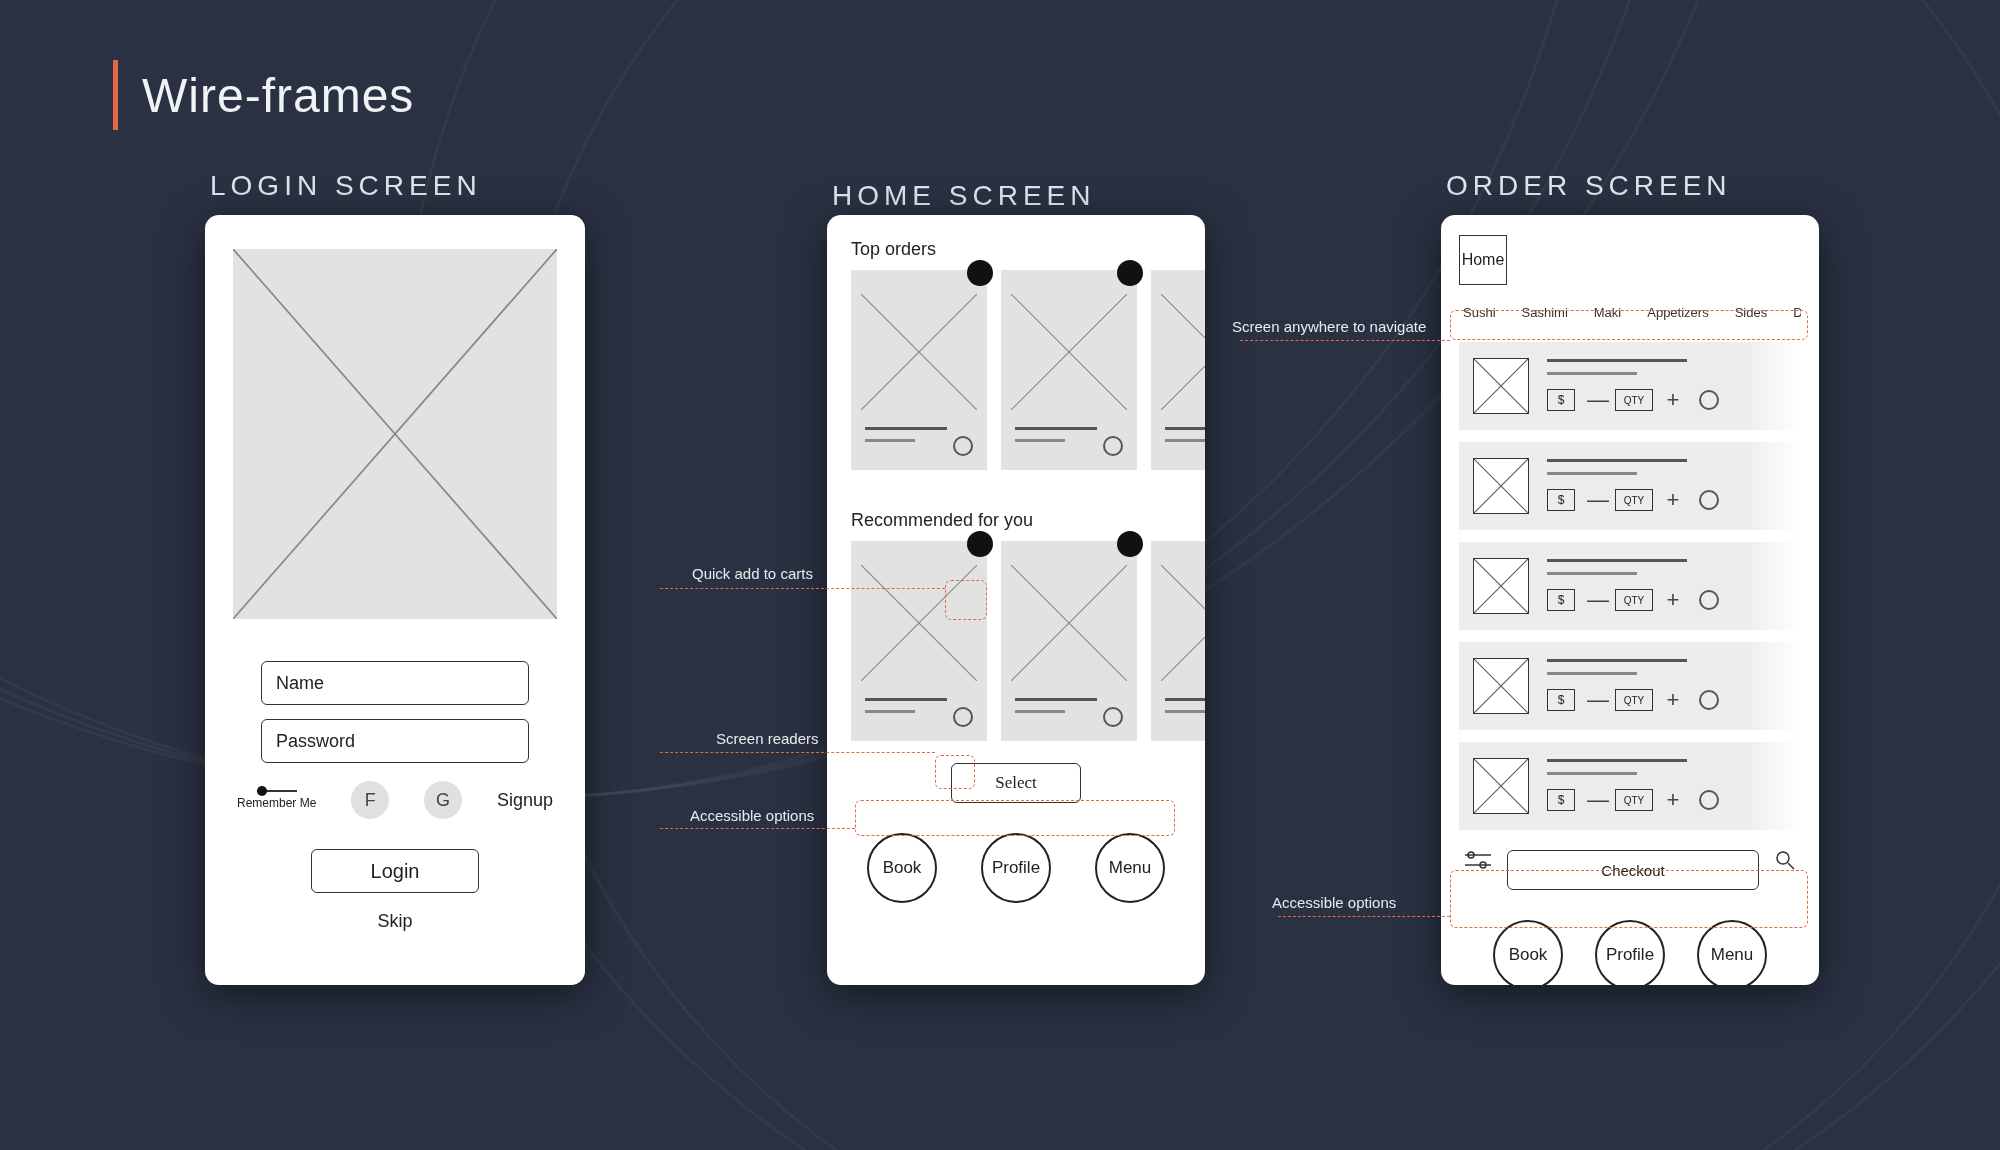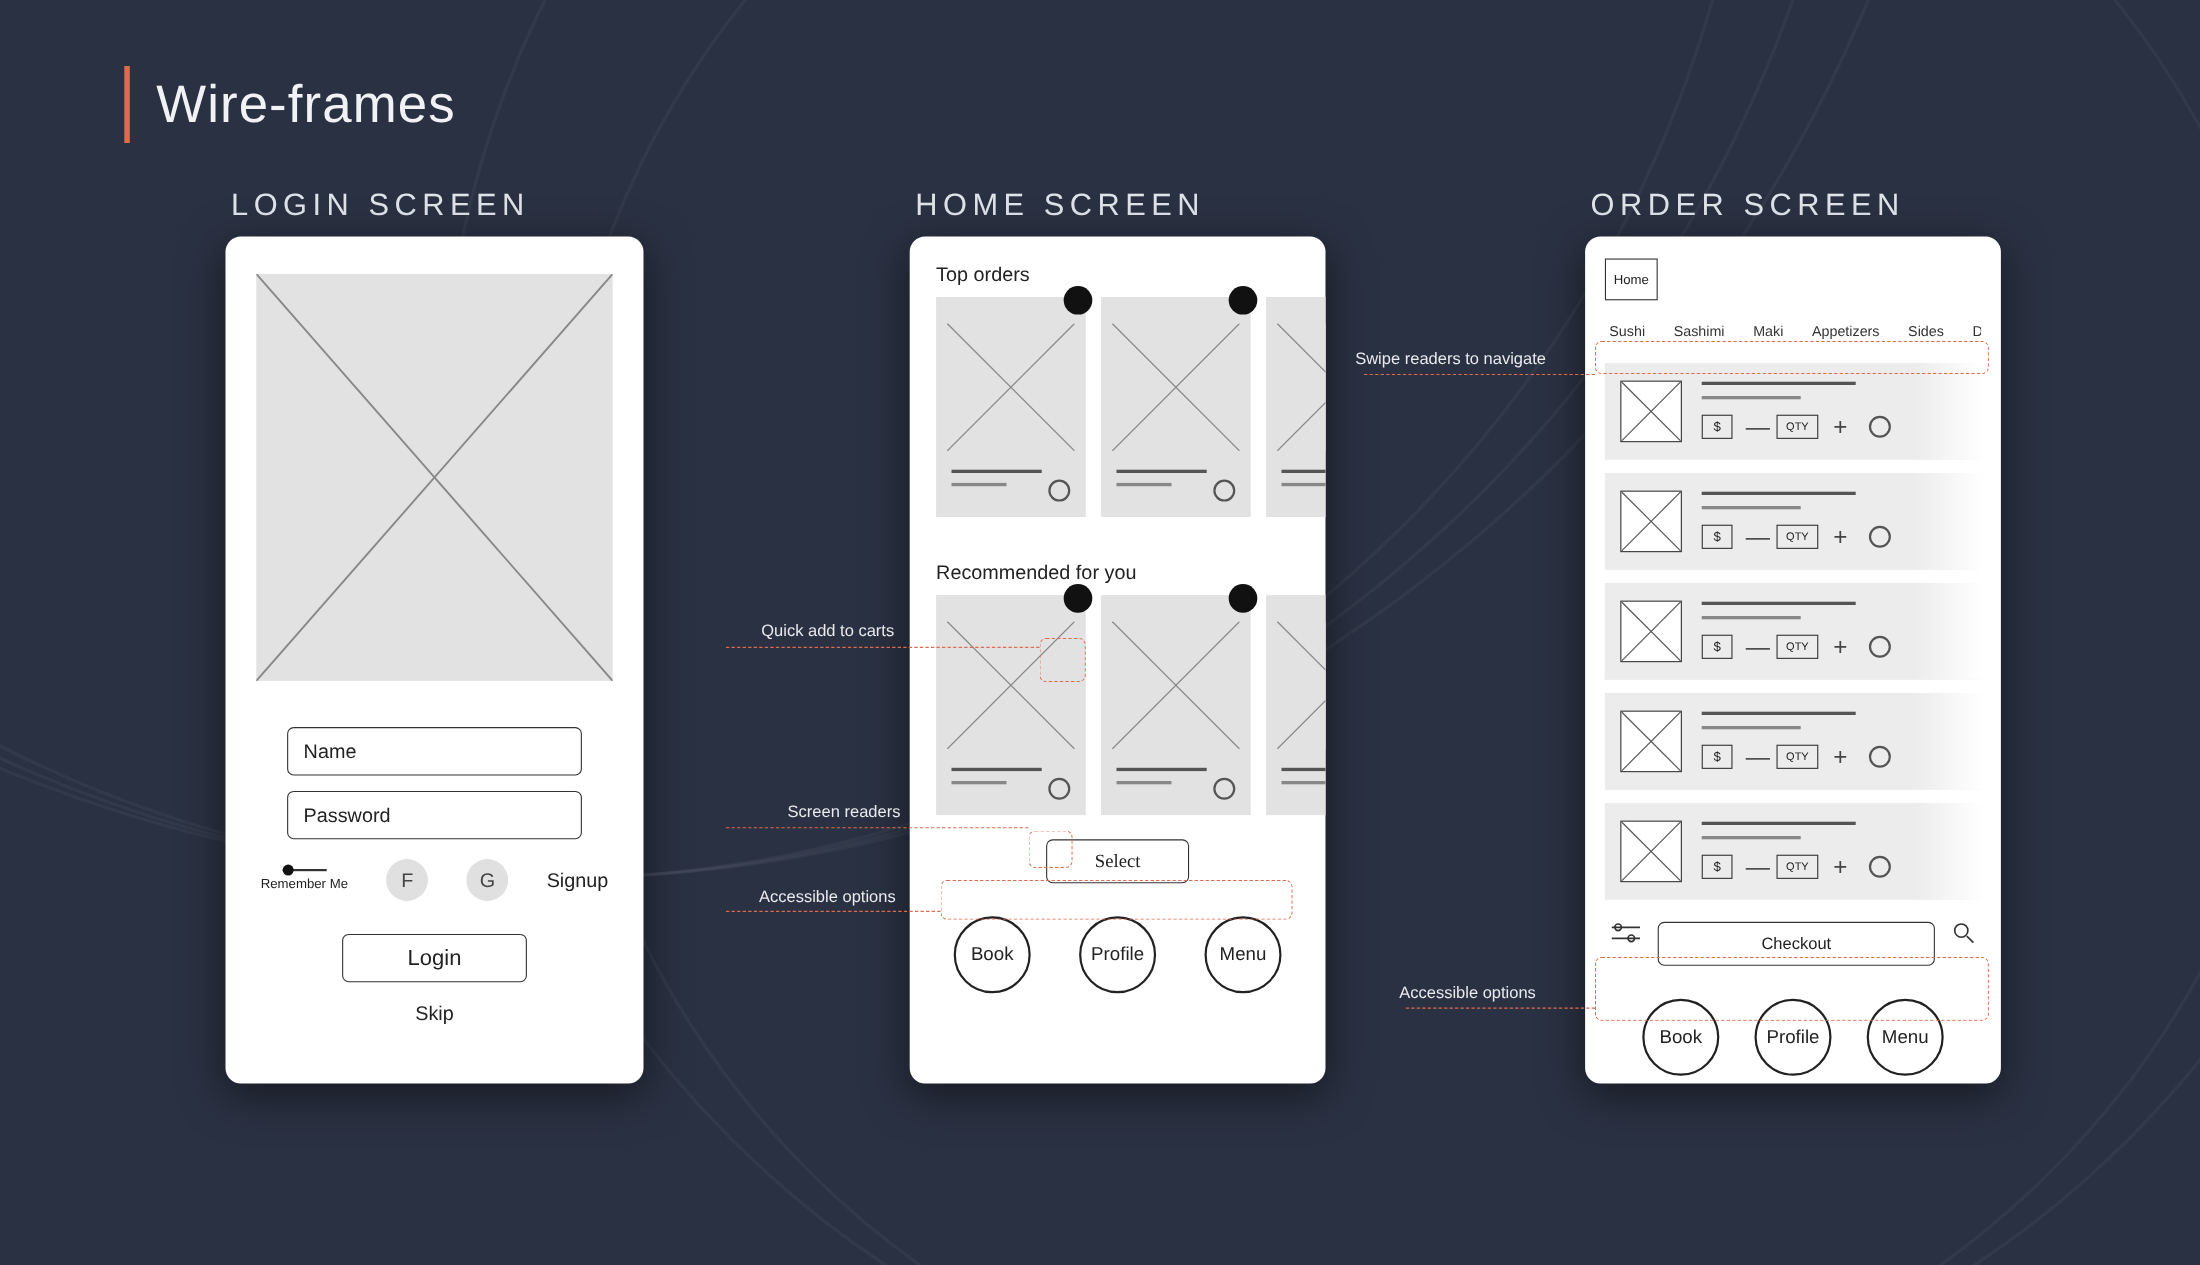--- a/index.html
+++ b/index.html
@@ -81,21 +81,21 @@
   .card-l1 { position: absolute; left: 14px; bottom: 40px; width: 82px; height: 3px; background: #555; }
   .card-l2 { position: absolute; left: 14px; bottom: 28px; width: 50px; height: 3px; background: #888; }
   .card-circle { position: absolute; right: 14px; bottom: 14px; width: 20px; height: 20px; border: 2px solid #555; border-radius: 50%; }
   .opt-row { display: flex; justify-content: space-between; padding: 18px 30px 0; font-size: 16px; }
   .select-btn { width: 130px; height: 40px; border: 1.5px solid #333; border-radius: 6px; display: flex; align-items: center; justify-content: center; font-size: 17px; margin: 22px auto 0; font-family: Liberation Serif, serif; }
   .nav-bar { display: flex; justify-content: space-around; padding: 16px 18px; margin-top: 14px; }
   .nav-btn { width: 70px; height: 70px; border: 2px solid #222; border-radius: 50%; display: flex; align-items: center; justify-content: center; font-size: 17px; }
 
   
   .order-phone { left: 1441px; top: 215px; width: 378px; height: 770px; padding: 20px 18px 0; overflow: hidden; }
-  .home-chip { width: 48px; height: 38px; border: 1.5px solid #333; display: flex; align-items: center; justify-content: center; font-size: 12px; margin-bottom: 20px; }
+  .home-chip { width: 48px; height: 50px; border: 1.5px solid #333; display: flex; align-items: center; justify-content: center; font-size: 16px; margin-bottom: 20px; }
   .cat-row { display: flex; gap: 26px; font-size: 13px; color: #333; padding: 0 4px 10px; white-space: nowrap; overflow: hidden; }
   .item-row { background: #ececec; height: 88px; margin-top: 12px; display: flex; align-items: center; padding: 10px 14px; gap: 18px; position: relative; }
   .item-row::after { content: ""; position: absolute; right: 0; top: 0; bottom: 0; width: 60px; background: linear-gradient(to right, rgba(236,236,236,0), #fff); }
   .item-thumb { width: 56px; height: 56px; border: 1.5px solid #333; position: relative; background: #fff; flex: 0 0 56px; }
   .item-thumb svg { position: absolute; inset: 0; }
   .item-body { flex: 1; }
   .it-line1 { width: 140px; height: 3px; background: #555; }
   .it-line2 { width: 90px; height: 3px; background: #888; margin-top: 10px; }
   .it-controls { display: flex; align-items: center; gap: 12px; margin-top: 12px; }
   .price-chip { width: 28px; height: 22px; border: 1.5px solid #333; font-size: 12px; display: flex; align-items: center; justify-content: center; }
@@ -121,21 +121,21 @@
 <div class="bg-curve" style="width:2200px;height:2200px;left:-600px;top:-1400px;"></div>
 <div class="bg-curve" style="width:1800px;height:1800px;left:400px;top:-500px;"></div>
 <div class="bg-curve" style="width:1600px;height:1600px;left:500px;top:-300px;"></div>
 
 <div class="header">
   <div class="accent-bar"></div>
   <div class="title-text">Wire-frames</div>
 </div>
 
 <div class="screen-label" style="left:210px; top:170px;">LOGIN SCREEN</div>
-<div class="screen-label" style="left:832px; top:170px;text-align:right;">HOME SCREEN</div>
+<div class="screen-label" style="left:832px; top:180px;text-align:right;">HOME SCREEN</div>
 <div class="screen-label" style="left:1446px; top:170px;">ORDER SCREEN</div>
 
 <div class="phone login-phone">
   <div class="img-ph login-hero">
     <svg viewBox="0 0 100 100" preserveAspectRatio="none">
         <line x1="0" y1="0" x2="100" y2="100" stroke="#888" stroke-width="0.5"></line>
         <line x1="100" y1="0" x2="0" y2="100" stroke="#888" stroke-width="0.5"></line>
       </svg>
   </div>
   <div style="height:42px;"></div>
@@ -376,21 +376,21 @@
     </div>
   </div>
 
   <div class="nav-bar order-nav">
     <div class="nav-btn">Book</div>
     <div class="nav-btn">Profile</div>
     <div class="nav-btn">Menu</div>
   </div>
 </div>
 
-<div class="annot" style="left:1232px; top:318px;">Swipe readers to navigate</div>
+<div class="annot" style="left:1232px; top:318px;">Screen anywhere to navigate</div>
 <div class="dash-line" style="left:1240px; top:340px; width:210px;"></div>
 <div class="dash-box" style="left:1450px; top:310px; width:358px; height:30px;"></div>
 
 <div class="annot" style="left:692px; top:565px; text-align:right;">Quick add to carts</div>
 <div class="dash-line" style="left:660px; top:588px; width:285px;"></div>
 <div class="dash-box" style="left:945px; top:580px; width:42px; height:40px;"></div>
 
 <div class="annot" style="left:716px; top:730px;">Screen readers</div>
 <div class="dash-line" style="left:660px; top:752px; width:275px;"></div>
 <div class="dash-box" style="left:935px; top:755px; width:40px; height:34px;"></div>

